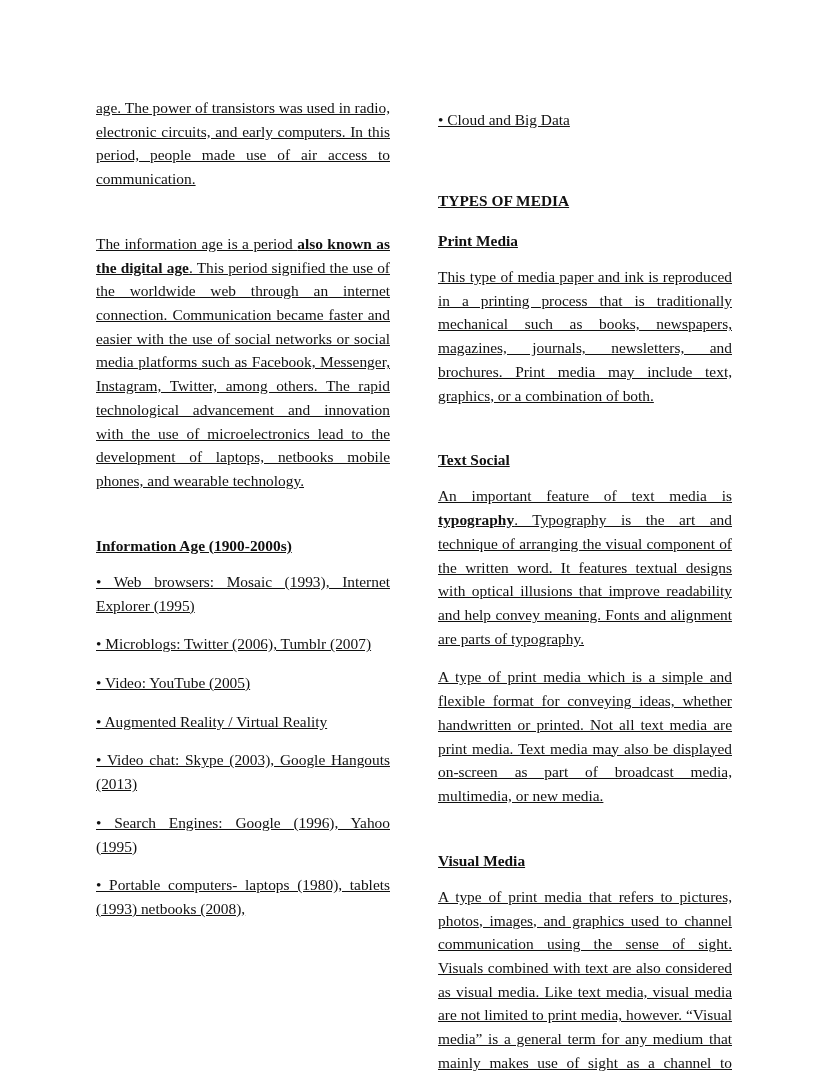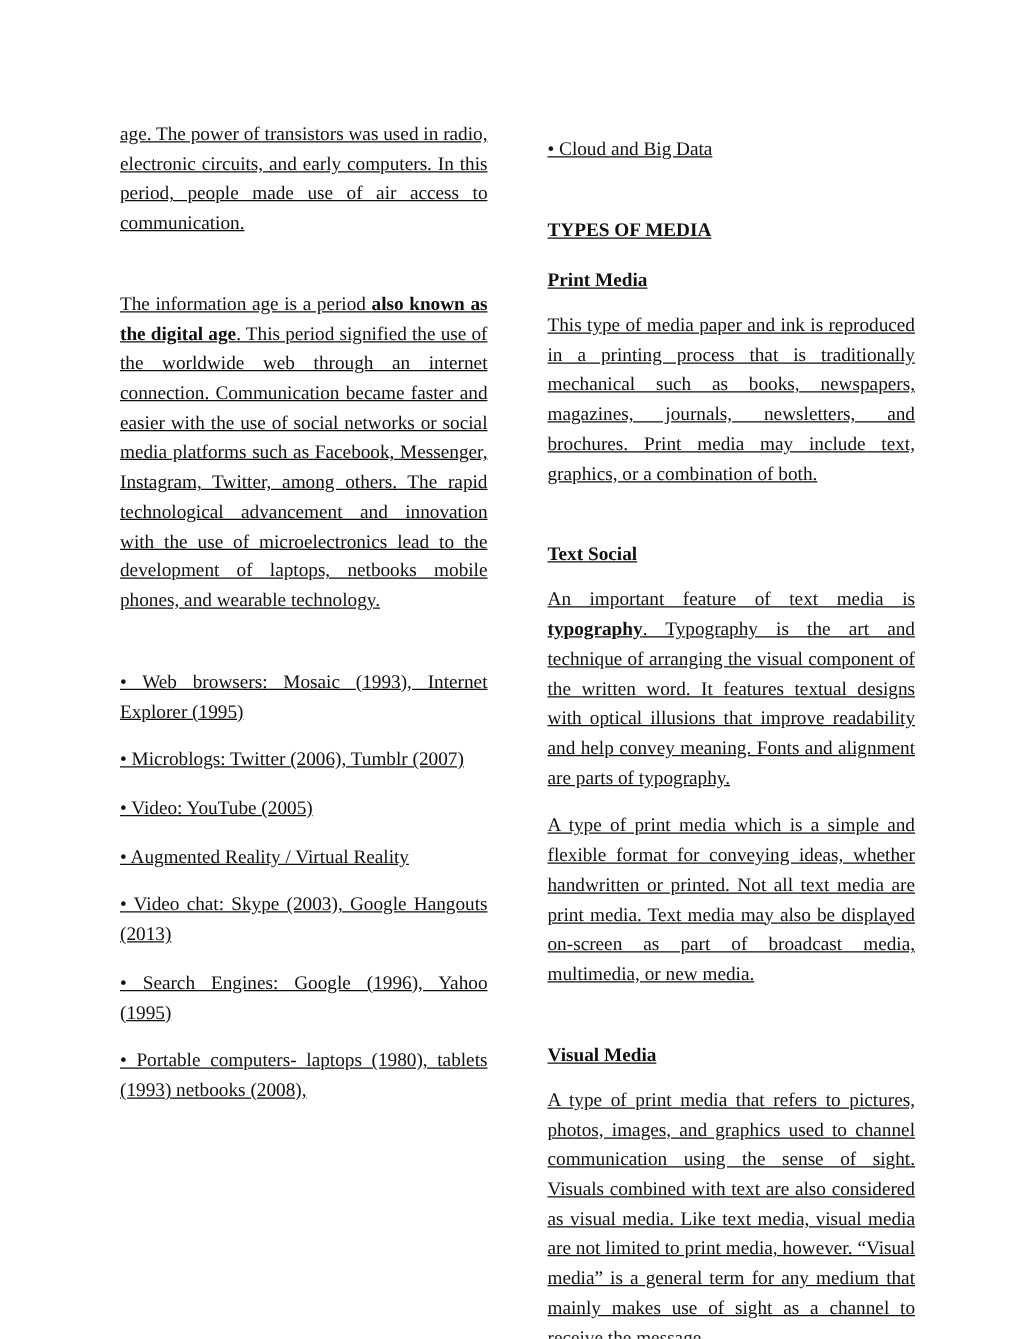--- a/index.html
+++ b/index.html
@@ -61,20 +61,21 @@
     margin-top: 12px;
   }
   .heading {
     font-size: 15.4px;
     line-height: 1.5;
     font-weight: bold;
     margin-bottom: 13px;
   }
   .heading.caps {
     margin-bottom: 17px;
+    margin-top: 16px;
   }
   .gap-md { height: 26px; }
   b, strong { font-weight: bold; }
 </style>
 </head>
 <body>
 
 <div class="page">
   <div class="columns">
 
@@ -82,20 +83,21 @@
 
       <p class="para">age. The power of transistors was used in radio, electronic circuits, and early computers. In this period, people made use of air access to communication.</p>
 
       <div class="gap-md"></div>
 
 
       <p class="para"><span>The information age is a period </span><b>also known as the digital age</b><span>. This period signified the use of the worldwide web through an internet connection. Communication became faster and easier with the use of social networks or social media platforms such as Facebook, Messenger, Instagram, Twitter, among others. The rapid technological advancement and innovation with the use of microelectronics lead to the development of laptops, netbooks mobile phones, and wearable technology.</span></p>
 
       <div class="gap-md"></div>
 
+      <h3 class="heading">Information Age (1900-2000s)</h3>
 
       <p class="bullet">• Web browsers: Mosaic (1993), Internet Explorer (1995)</p>
       <p class="bullet single">• Microblogs: Twitter (2006), Tumblr (2007)</p>
       <p class="bullet single">• Video: YouTube (2005)</p>
       <p class="bullet single">• Augmented Reality / Virtual Reality</p>
       <p class="bullet">• Video chat: Skype (2003), Google Hangouts (2013)</p>
       <p class="bullet">• Search Engines: Google (1996), Yahoo (1995)</p>
       <p class="bullet">• Portable computers- laptops (1980), tablets (1993) netbooks (2008),</p>
 
     </div>

